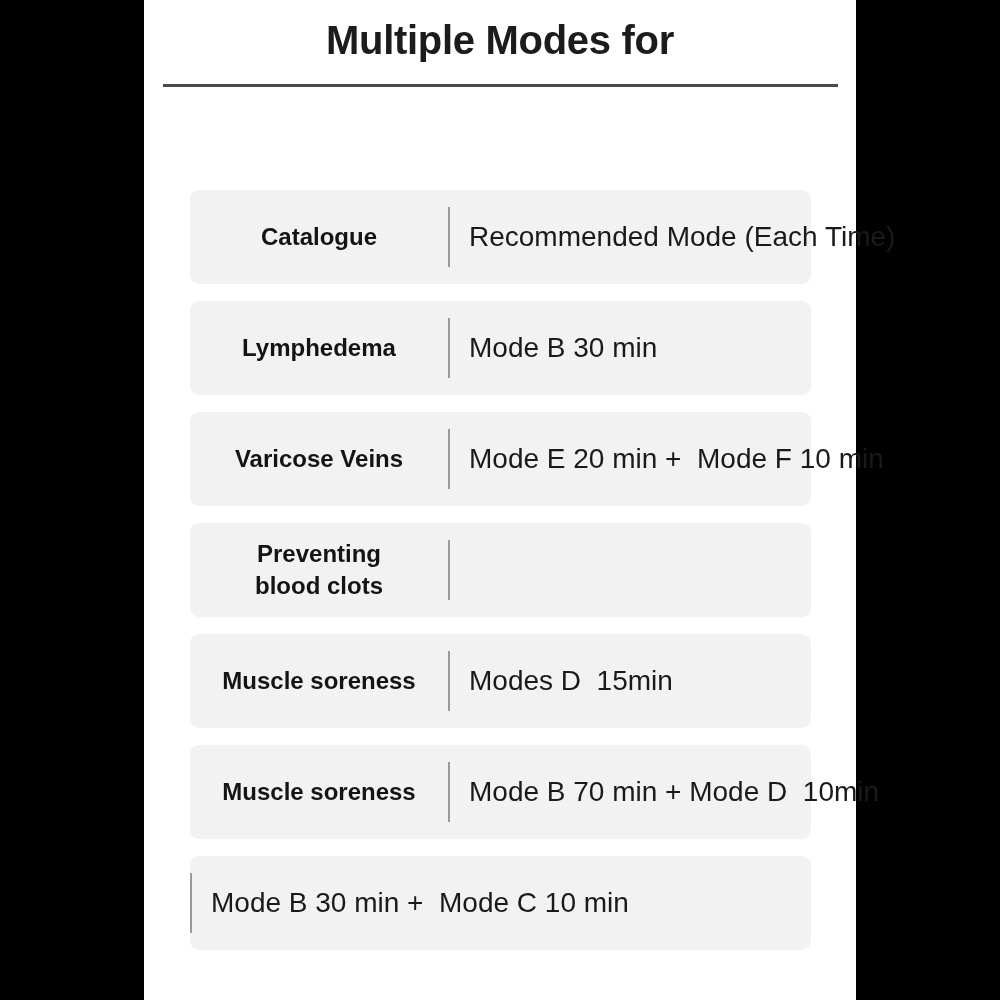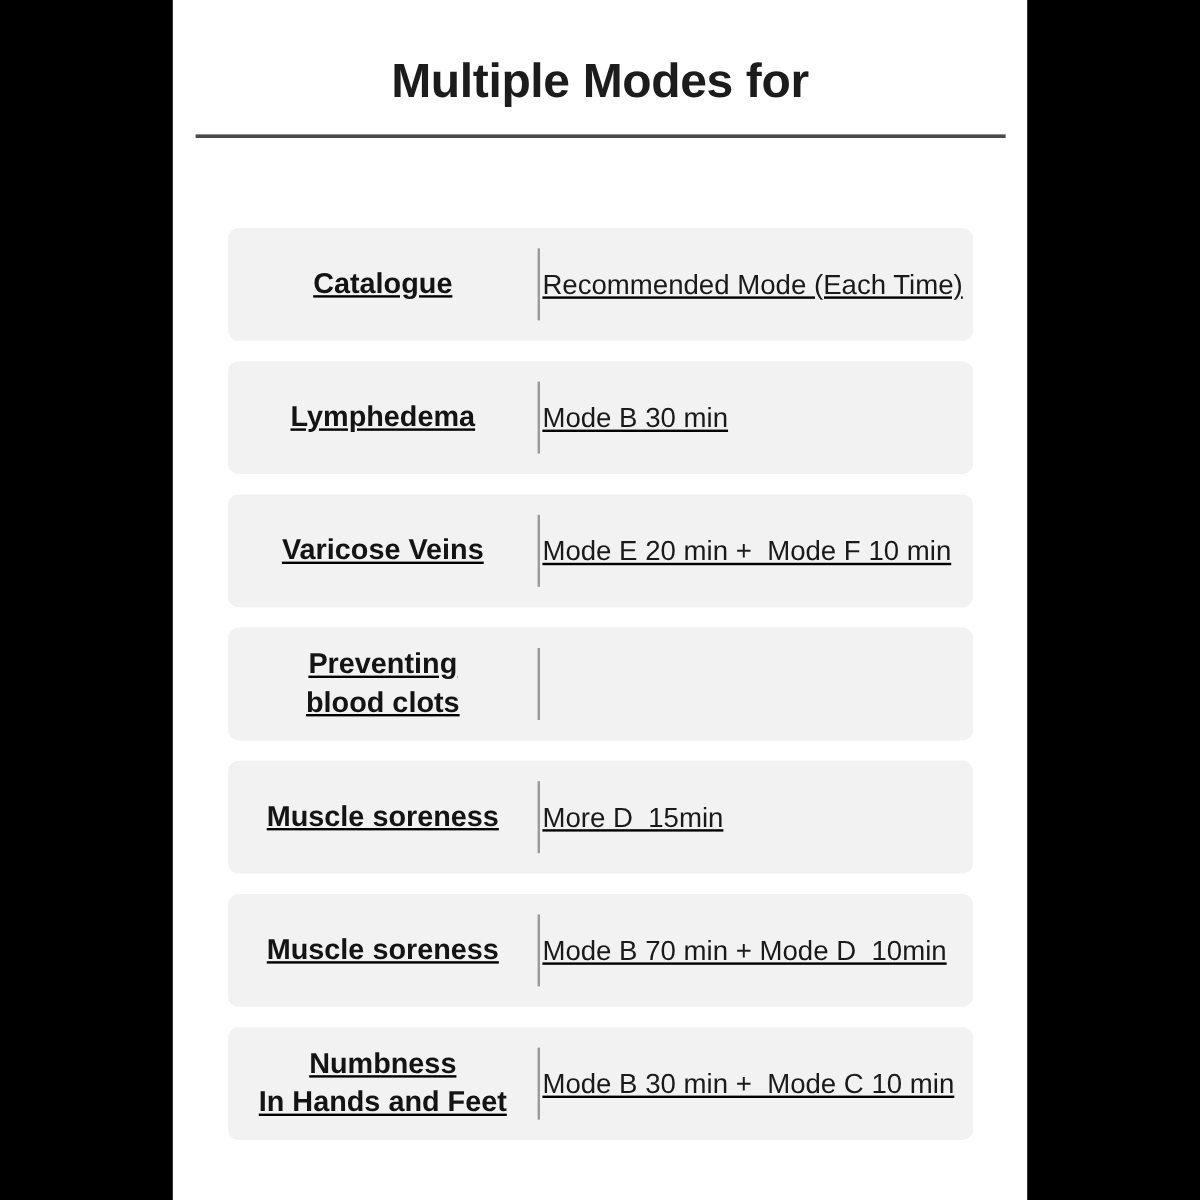--- a/index.html
+++ b/index.html
@@ -29,40 +29,39 @@
   .page {
     position: absolute;
     left: 144px;
     top: 0;
     width: 712px;
     height: 1000px;
     background: var(--page-bg, #ffffff);
   }
   .page-title {
     margin: 0;
-    padding-top: 42px;
+    padding-top: 14px;
     text-align: center;
     font-size: 40px;
     line-height: 52px;
     font-weight: 700;
     letter-spacing: -0.3px;
     color: var(--title-text, #1c1c1c);
   }
   .title-underline {
     margin: 18px 18px 0 19px;
     border: none;
     border-top: 3px solid var(--rule, #4a4a4a);
     height: 0;
   }
   .rows {
     position: absolute;
     left: 46px;
     top: 190px;
     width: 621px;
-    text-decoration: underline;
   }
   .row {
     display: flex;
     align-items: center;
     height: 94px;
     margin-bottom: 17px;
     background: var(--row-bg, #f2f2f2);
     border-radius: 9px;
   }
   .row-label {
@@ -76,22 +75,22 @@
     white-space: pre-line;
   }
   .row-divider {
     flex: 0 0 2px;
     width: 2px;
     height: 60px;
     background: var(--divider, #9a9a9a);
   }
   .row-value {
     flex: 1;
-    padding-left: 2px;
-    font-size: 23px;
+    padding-left: 19px;
+    font-size: 28px;
     color: var(--value-text, #1a1a1a);
     white-space: pre;
   }
 </style>
 </head>
 <body>
 
 <div class="stage">
   <div class="side-margin left"></div>
   <div class="side-margin right"></div>
@@ -118,28 +117,26 @@
         <div class="row-value">Mode E 20 min +  Mode F 10 min</div>
       </div>
       <div class="row">
         <div class="row-label">Preventing
 blood clots</div>
         <div class="row-divider"></div>
       </div>
       <div class="row">
         <div class="row-label">Muscle soreness</div>
         <div class="row-divider"></div>
-        <div class="row-value">More D  15min</div>
+        <div class="row-value">Modes D  15min</div>
       </div>
       <div class="row">
         <div class="row-label">Muscle soreness</div>
         <div class="row-divider"></div>
         <div class="row-value">Mode B 70 min + Mode D  10min</div>
       </div>
       <div class="row">
-        <div class="row-label">Numbness
-In Hands and Feet</div>
         <div class="row-divider"></div>
         <div class="row-value">Mode B 30 min +  Mode C 10 min</div>
       </div>
     </div>
   </div>
 </div>
 
 </body></html>

